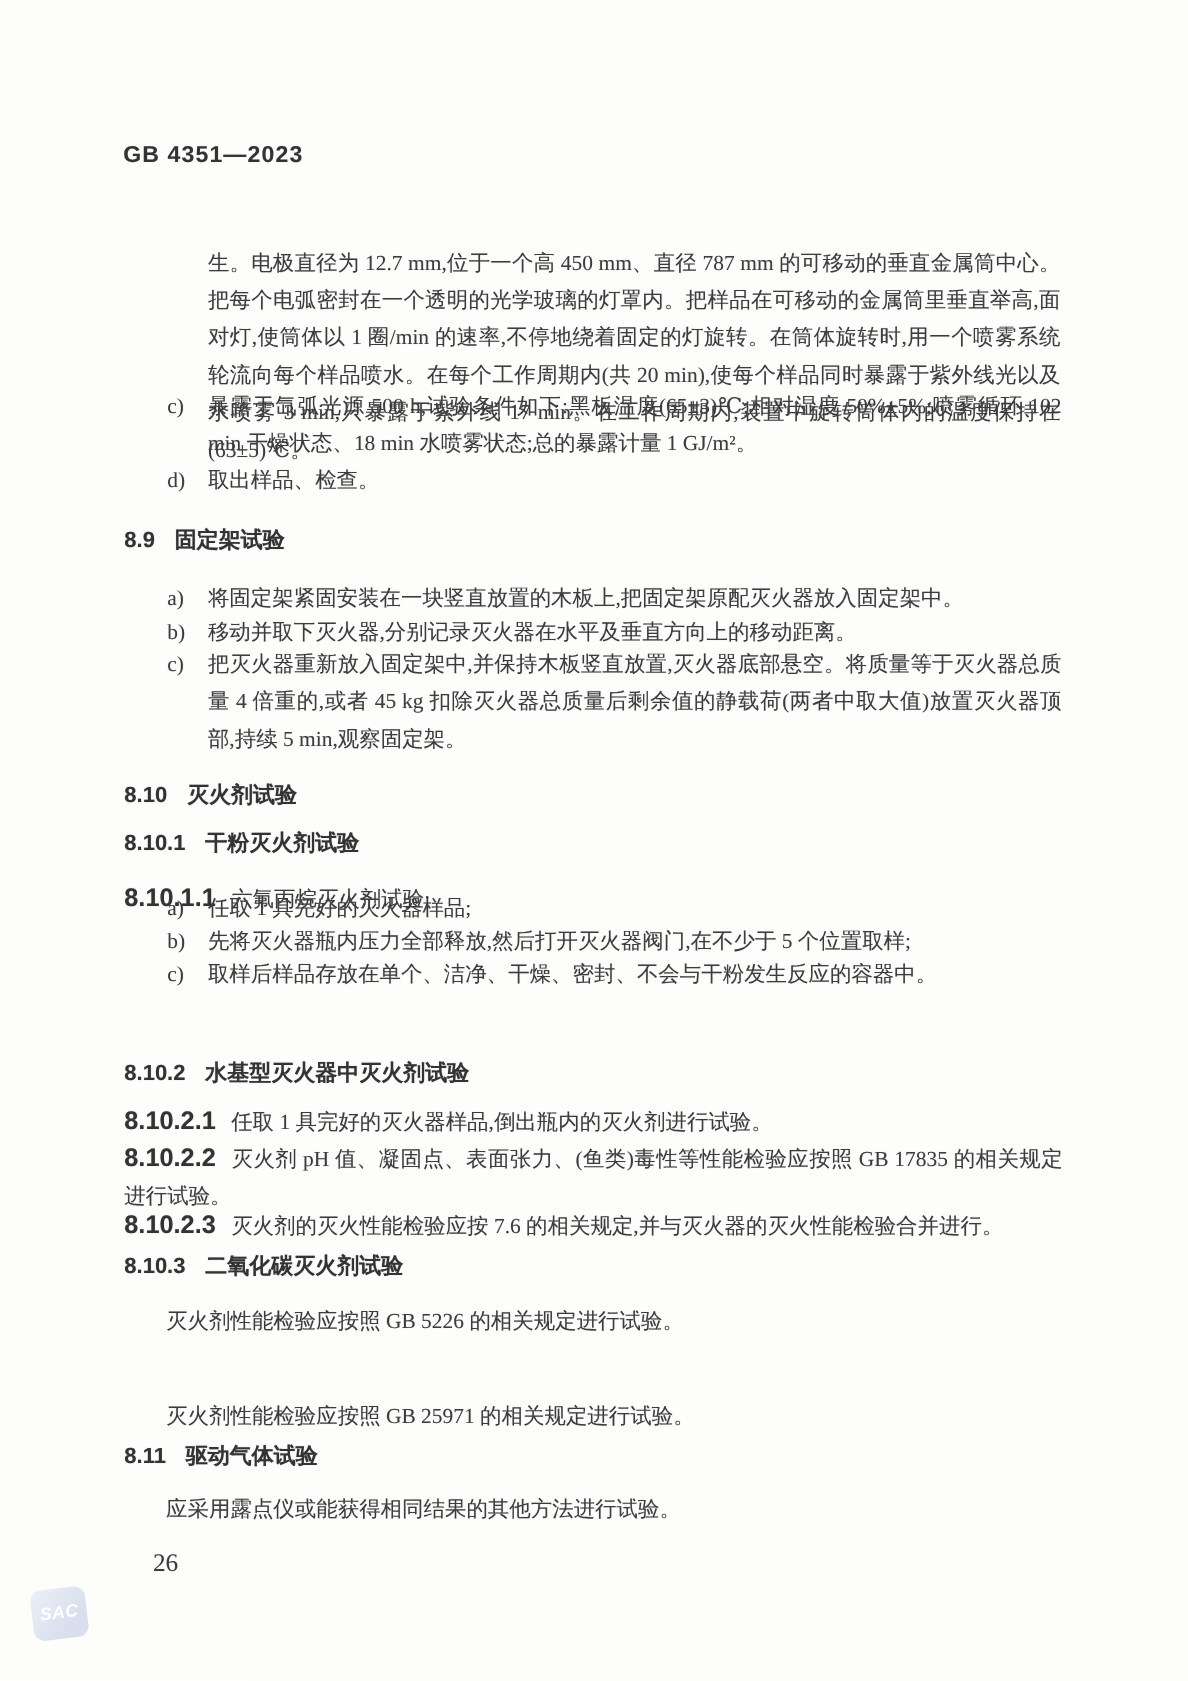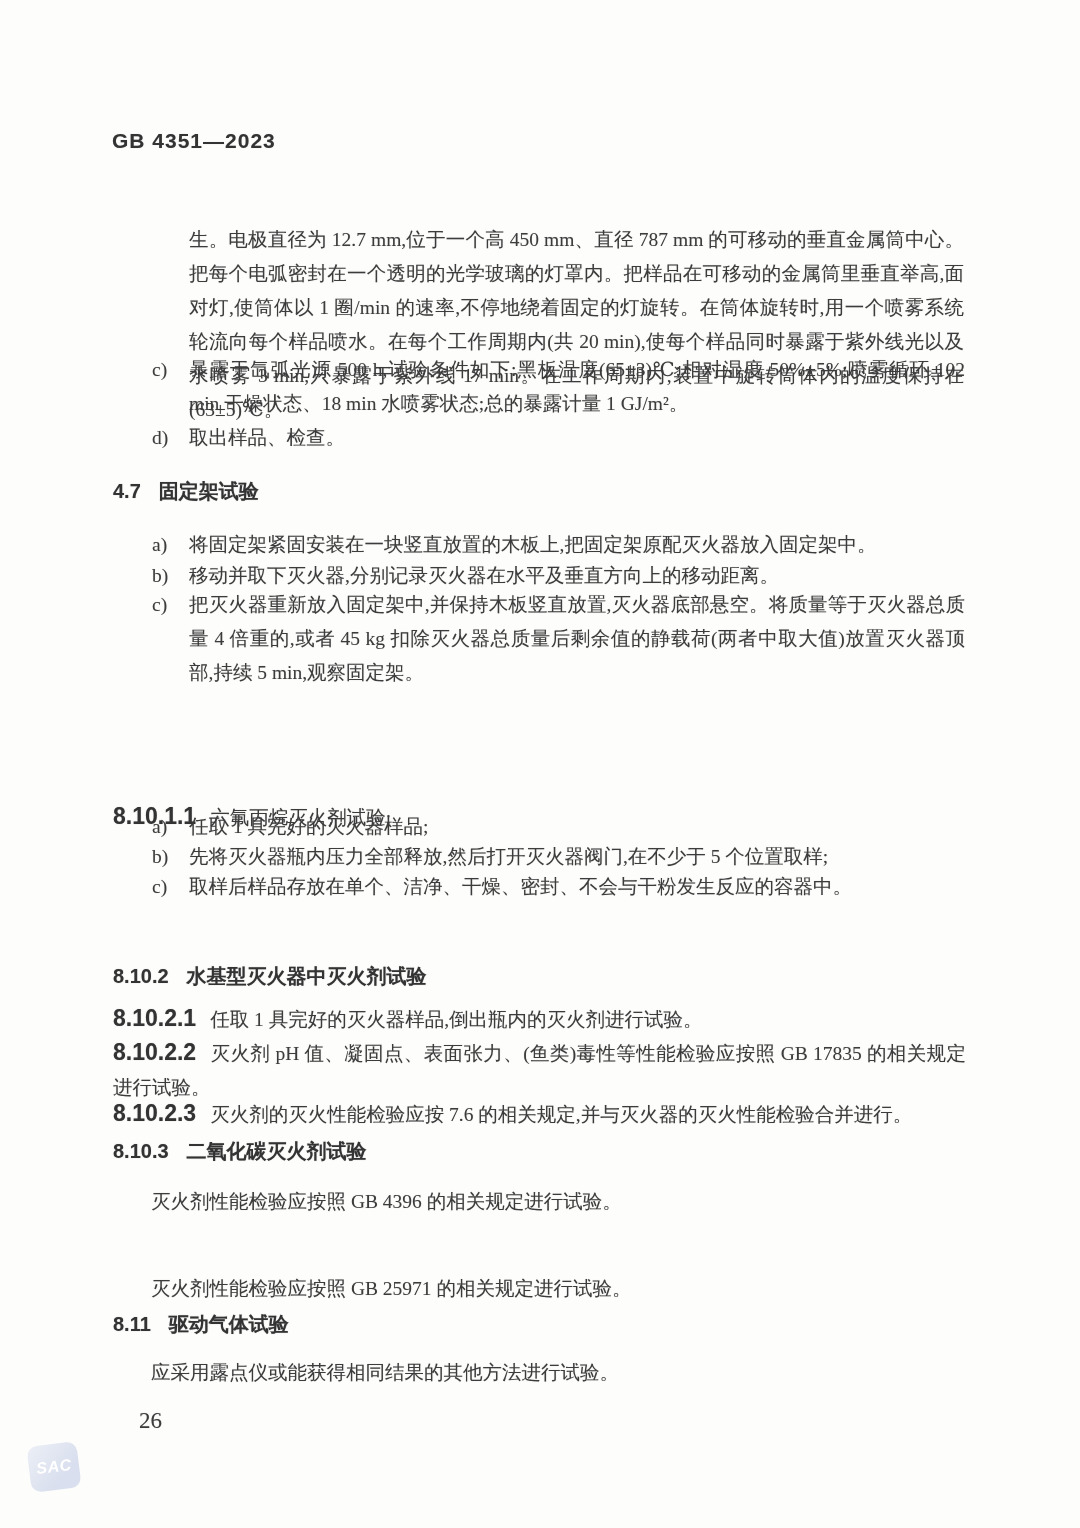--- a/index.html
+++ b/index.html
@@ -80,36 +80,42 @@
   <div class="blk li" style="top:353px">
     <span class="lab">c)</span>
     <span class="txt">暴露于氙弧光源 500 h,试验条件如下:黑板温度(65±3)℃;相对湿度 50%±5%;喷雾循环 102 min 干燥状态、18 min 水喷雾状态;总的暴露计量 1 GJ/m²。</span>
   </div>
   <div class="blk li" style="top:421px">
     <span class="lab">d)</span>
     <span class="txt">取出样品、检查。</span>
   </div>
 
   <h2 class="blk sec" style="top:458px">
-    <span class="sec-num">4.7</span><span>固定架试验</span>
+    <span class="sec-num">8.9</span><span>固定架试验</span>
   </h2>
 
   <div class="blk li" style="top:528px">
     <span class="lab">a)</span>
     <span class="txt">将固定架紧固安装在一块竖直放置的木板上,把固定架原配灭火器放入固定架中。</span>
   </div>
   <div class="blk li" style="top:559px">
     <span class="lab">b)</span>
     <span class="txt">移动并取下灭火器,分别记录灭火器在水平及垂直方向上的移动距离。</span>
   </div>
   <div class="blk li" style="top:588px">
     <span class="lab">c)</span>
     <span class="txt">把灭火器重新放入固定架中,并保持木板竖直放置,灭火器底部悬空。将质量等于灭火器总质量 4 倍重的,或者 45 kg 扣除灭火器总质量后剩余值的静载荷(两者中取大值)放置灭火器顶部,持续 5 min,观察固定架。</span>
   </div>
 
+  <h2 class="blk sec" style="top:690px">
+    <span class="sec-num">8.10</span><span>灭火剂试验</span>
+  </h2>
+  <h2 class="blk sec" style="top:734px">
+    <span class="sec-num">8.10.1</span><span>干粉灭火剂试验</span>
+  </h2>
 
   <p class="blk clause" style="top:779px">
     <span class="cl-num">8.10.1.1</span><span>六氟丙烷灭火剂试验:</span>
   </p>
   <div class="blk li" style="top:810px">
     <span class="lab">a)</span>
     <span class="txt">任取 1 具完好的灭火器样品;</span>
   </div>
   <div class="blk li" style="top:840px">
     <span class="lab">b)</span>
@@ -129,21 +135,21 @@
   <p class="blk clause" style="top:1015px">
     <span class="cl-num">8.10.2.2</span><span>灭火剂 pH 值、凝固点、表面张力、(鱼类)毒性等性能检验应按照 GB 17835 的相关规定进行试验。</span>
   </p>
   <p class="blk clause" style="top:1076px">
     <span class="cl-num">8.10.2.3</span><span>灭火剂的灭火性能检验应按 7.6 的相关规定,并与灭火器的灭火性能检验合并进行。</span>
   </p>
 
   <h2 class="blk sec" style="top:1118px">
     <span class="sec-num">8.10.3</span><span>二氧化碳灭火剂试验</span>
   </h2>
-  <p class="blk ind" style="top:1165px">灭火剂性能检验应按照 GB 4396 的相关规定进行试验。</p>
+  <p class="blk ind" style="top:1165px">灭火剂性能检验应按照 GB 5226 的相关规定进行试验。</p>
 
   <p class="blk ind" style="top:1252px">灭火剂性能检验应按照 GB 25971 的相关规定进行试验。</p>
 
   <h2 class="blk sec" style="top:1291px">
     <span class="sec-num">8.11</span><span>驱动气体试验</span>
   </h2>
   <p class="blk ind" style="top:1336px">应采用露点仪或能获得相同结果的其他方法进行试验。</p>
 
   <div class="blk page-num">26</div>
 

